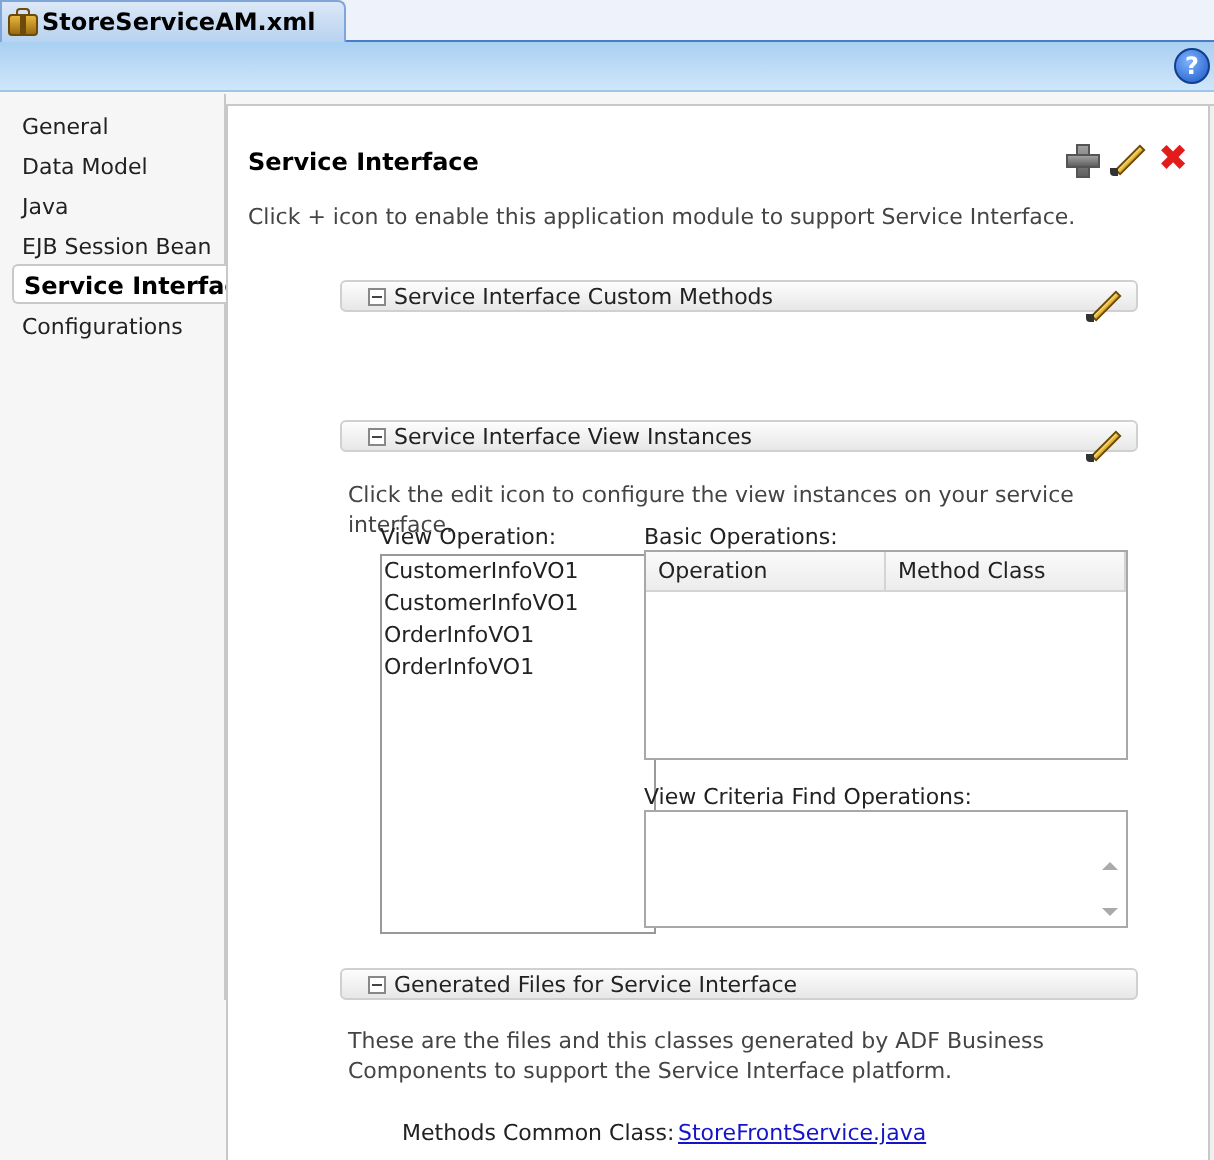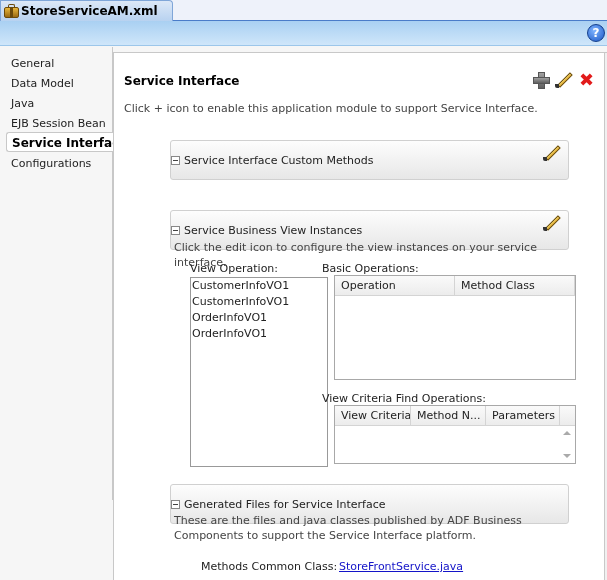--- a/index.html
+++ b/index.html
@@ -31,32 +31,32 @@
   .icon-btn { width: 17px; height: 17px; position: relative; }
   .plus-icon::before, .plus-icon::after { content: ""; position: absolute; background: linear-gradient(#a0a0a0, #606060); border: 1px solid #555; }
   .plus-icon::before { left: 6px; top: 1px; width: 5px; height: 15px; }
   .plus-icon::after { left: 1px; top: 6px; width: 15px; height: 5px; }
   .close-icon { color: #e21b1b; font-weight: bold; font-size: 18px; line-height: 17px; text-align: center; }
 
   .pencil { width: 17px; height: 17px; position: relative; }
   .pencil .shaft { position: absolute; left: 1px; top: 7px; width: 18px; height: 4px; background: linear-gradient(#ffe46a, #e09b10); border: 1px solid #6a4a00; transform: rotate(-45deg); transform-origin: center; }
   .pencil .tip { position: absolute; left: 0; top: 13px; width: 4px; height: 4px; background: #333; border-radius: 0 0 0 2px; }
 
-  .section-head { position: absolute; left: 56px; width: 399px; height: 40px; background: linear-gradient(#fdfdfd, #e7e7e7); border: 1px solid #d0d0d0; border-radius: 3px; display: flex; align-items: center; padding-left: 0; }
+  .section-head { position: absolute; left: 56px; width: 399px; height: 16px; background: linear-gradient(#fdfdfd, #e7e7e7); border: 1px solid #d0d0d0; border-radius: 3px; display: flex; align-items: center; padding-left: 13px; }
   .collapse-icon { width: 9px; height: 9px; border: 1px solid #888; background: #fff; position: relative; margin-right: 4px; }
   .collapse-icon::after { content: ""; position: absolute; left: 1px; top: 3px; width: 5px; height: 1px; background: #444; }
   .section-title { font-size: 11px; color: #222; }
   .section-head .pencil { position: absolute; right: 8px; top: 3px; }
   .section-desc { position: absolute; left: 60px; font-size: 11px; color: #444; width: 395px; line-height: 15px; }
 
   .label { position: absolute; font-size: 11px; color: #222; }
   .listbox { position: absolute; left: 76px; top: 224px; width: 138px; height: 190px; border: 1px solid #999; background: #fff; }
   .listbox .li { height: 16px; line-height: 16px; padding-left: 1px; font-size: 11px; color: #222; }
 
-  .table { position: absolute; background: #fff; border: 1px solid #a8a8a8; margin-left: 12px; }
+  .table { position: absolute; background: #fff; border: 1px solid #a8a8a8; }
   .thead { display: flex; height: 20px; background: linear-gradient(#fafafa, #ececec); border-bottom: 1px solid #d4d4d4; }
   .th { height: 20px; line-height: 19px; padding-left: 6px; font-size: 11px; color: #222; border-right: 1px solid #d4d4d4; white-space: nowrap; overflow: hidden; }
   .scroll-arrows { position: absolute; right: 1px; top: 21px; width: 14px; bottom: 1px; }
   .scroll-arrows .up, .scroll-arrows .down { position: absolute; left: 3px; width: 0; height: 0; border-left: 4px solid transparent; border-right: 4px solid transparent; }
   .scroll-arrows .up { top: 4px; border-bottom: 4px solid #aaa; }
   .scroll-arrows .down { bottom: 4px; border-top: 4px solid #aaa; }
 
   .kv-label { position: absolute; left: 87px; top: 507px; font-size: 11px; color: #222; }
   .kv-link { position: absolute; left: 225px; top: 507px; font-size: 11px; color: #1414c8; text-decoration: underline; cursor: pointer; }
 </style>
@@ -104,21 +104,21 @@
     <span class="collapse-icon"></span>
     <span class="section-title">Service Interface Custom Methods</span>
     <span class="pencil">
         <span class="shaft"></span>
         <span class="tip"></span>
       </span>
   </div>
 
   <div class="section-head" style="top:157px">
     <span class="collapse-icon"></span>
-    <span class="section-title">Service Business View Instances</span>
+    <span class="section-title">Service Interface View Instances</span>
     <span class="pencil">
         <span class="shaft"></span>
         <span class="tip"></span>
       </span>
   </div>
   <div class="section-desc" style="top:187px">Click the edit icon to configure the view instances on your service interface.</div>
 
   <div class="label" style="left:76px; top:209px">View Operation:</div>
   <div class="listbox">
     <div class="li">CustomerInfoVO1</div>
@@ -130,34 +130,29 @@
   <div class="label" style="left:208px; top:209px">Basic Operations:</div>
   <div class="table" style="left:208px; top:222px; width:242px; height:105px">
     <div class="thead">
       <div class="th" style="width:120px">Operation</div>
       <div class="th" style="width:120px">Method Class</div>
     </div>
   </div>
 
   <div class="label" style="left:208px; top:339px">View Criteria Find Operations:</div>
   <div class="table" style="left:208px; top:352px; width:242px; height:59px">
-    <div class="thead">
-      <div class="th" style="width:76px">View Criteria</div>
-      <div class="th" style="width:75px">Method N...</div>
-      <div class="th" style="width:74px">Parameters</div>
-    </div>
     <div class="scroll-arrows">
       <span class="up"></span>
       <span class="down"></span>
     </div>
   </div>
 
   <div class="section-head" style="top:431px">
     <span class="collapse-icon"></span>
     <span class="section-title">Generated Files for Service Interface</span>
   </div>
-  <div class="section-desc" style="top:460px">These are the files and java classes published by ADF Business Components to support the Service Interface platform.</div>
+  <div class="section-desc" style="top:460px">These are the files and this classes generated by ADF Business Components to support the Service Interface platform.</div>
 
   <div class="kv-label">Methods Common Class:</div>
   <div class="kv-link">StoreFrontService.java</div>
 
   <div class="main-scroll"></div>
 </div>
 
 </body></html>

